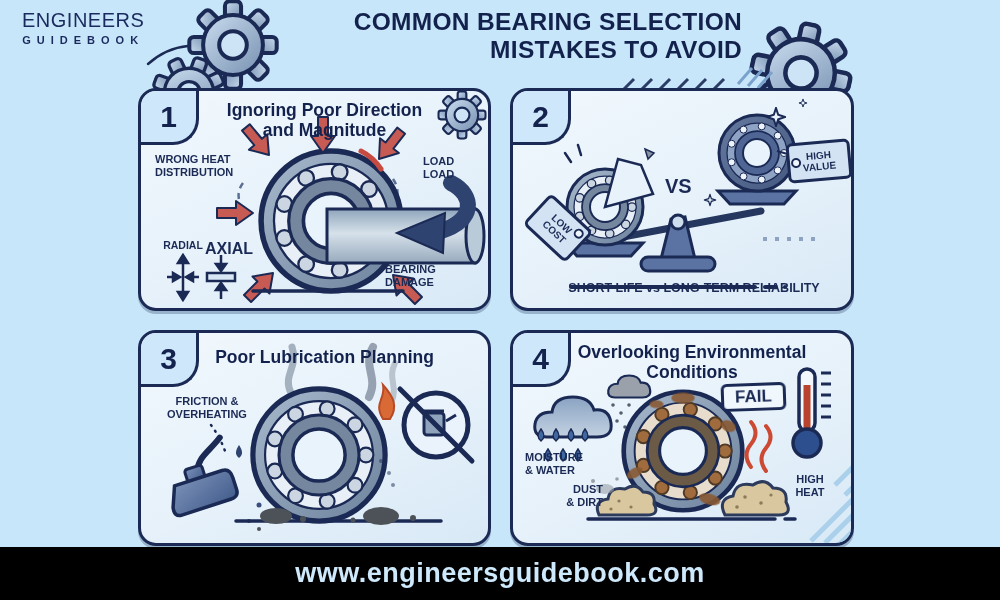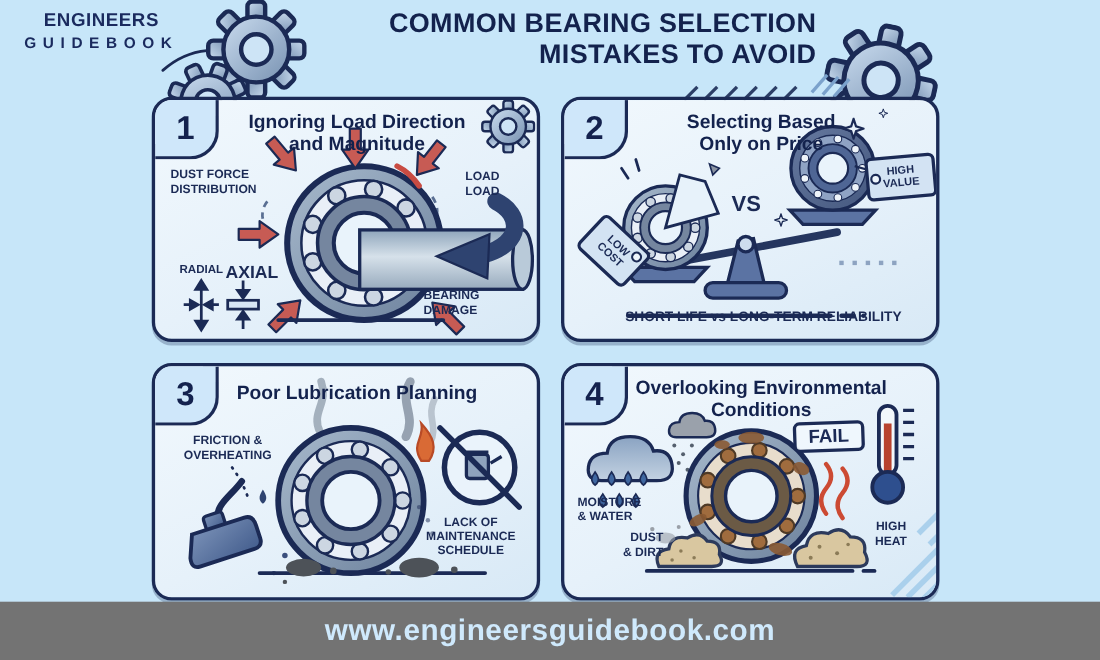--- a/index.html
+++ b/index.html
@@ -1,22 +1,22 @@
 <!DOCTYPE html>
 <html><head>
 <meta charset="utf-8">
 <style>
   html,body{margin:0;padding:0;}
   .stage{position:relative;width:1000px;height:600px;background:#c7e6f9;overflow:hidden;
          font-family:"Liberation Sans",sans-serif;color:#14224e;}
   .pre{white-space:pre-line;}
   
   .logo{position:absolute;left:22px;top:10px;text-align:center;}
-  .logo-main{font-size:17px;font-weight:700;letter-spacing:.5px;color:#1a2a5e;line-height:1;}
-  .logo-sub{font-size:14px;font-weight:700;letter-spacing:6px;color:#1a2a5e;margin-top:4px;}
+  .logo-main{font-size:20px;font-weight:400;letter-spacing:.5px;color:#1a2a5e;line-height:1;}
+  .logo-sub{font-size:11px;font-weight:700;letter-spacing:6px;color:#1a2a5e;margin-top:4px;}
   .main-title{position:absolute;left:268px;top:8px;width:474px;text-align:right;
               font-size:24.5px;font-weight:800;line-height:1.13;letter-spacing:.3px;color:#13224d;}
   
   .grid{position:absolute;left:138px;top:88px;width:710px;height:452px;}
   .panel{position:absolute;background:linear-gradient(155deg,#f1f8fd 0%,#e6f1fa 55%,#d8e9f6 100%);
          border:3px solid #1b2a55;border-radius:18px;overflow:hidden;
          box-shadow:0 3px 0 rgba(27,42,85,.28);}
   .p1{left:0;top:0;width:347px;height:217px;}
   .p2{left:372px;top:0;width:338px;height:217px;}
   .p3{left:0;top:242px;width:347px;height:210px;}
@@ -41,21 +41,21 @@
   .tag-high{left:274px;top:50px;width:58px;height:34px;transform:rotate(-5deg);}
   .tag:after{content:"";position:absolute;width:6px;height:6px;border:2px solid #1b2a55;
              border-radius:50%;background:#eef5fc;}
   .tag-low:after{right:2px;top:3px;}
   .tag-high:after{left:1px;top:12px;}
   
   .fail-box{position:absolute;left:208px;top:50px;padding:1px 11px;border:3px solid #1b2a55;
             border-radius:6px;background:rgba(240,247,253,.92);font-size:17px;font-weight:800;
             color:#1b2a55;transform:rotate(-2deg);z-index:2;}
   
-  .footer{position:absolute;left:0;top:547px;width:1000px;height:53px;background:#737373;
+  .footer{position:absolute;left:0;top:547px;width:1000px;height:53px;background:#000000;
           display:flex;align-items:center;justify-content:center;}
   .footer-url{font-size:27px;font-weight:800;color:#cfe9fc;letter-spacing:.5px;}
 </style>
 </head>
 <body>
 
 <div class="stage">
 
   <svg width="0" height="0" style="position:absolute" aria-hidden="true">
     <defs>
@@ -251,23 +251,23 @@
         </g>
         <g stroke="#1b2a55" stroke-width="2.5" fill="#1b2a55">
           <rect x="66" y="182" width="28" height="8" fill="#d7e6f4"></rect>
           <line x1="80" y1="164" x2="80" y2="176"></line>
             <polygon points="80,180 75,173 85,173"></polygon>
           <line x1="80" y1="208" x2="80" y2="196"></line>
             <polygon points="80,192 75,199 85,199"></polygon>
         </g>
       </svg>
       <div class="badge">1</div>
-      <div class="panel-title pre">Ignoring Load Direction
+      <div class="panel-title pre">Ignoring Poor Direction
 and Magnitude</div>
-      <div class="lbl pre" style="left:14px;top:62px;width:112px;">DUST FORCE
+      <div class="lbl pre" style="left:14px;top:62px;width:112px;">WRONG HEAT
 DISTRIBUTION</div>
       <div class="lbl pre" style="left:282px;top:64px;">LOAD
 LOAD</div>
       <div class="lbl" style="left:16px;top:148px;width:52px;text-align:center;font-size:10.5px;">RADIAL</div>
       <div class="lbl" style="left:64px;top:148px;width:42px;text-align:center;font-size:16px;">AXIAL</div>
       <div class="lbl pre" style="left:244px;top:172px;">BEARING
 DAMAGE</div>
     </div>
 
     <div class="panel p2">
@@ -308,22 +308,20 @@
         </g>
         <g fill="#7f97b8" opacity=".85">
           <rect x="250" y="146" width="4" height="4"></rect>
             <rect x="262" y="146" width="4" height="4"></rect>
           <rect x="274" y="146" width="4" height="4"></rect>
             <rect x="286" y="146" width="4" height="4"></rect>
           <rect x="298" y="146" width="4" height="4"></rect>
         </g>
       </svg>
       <div class="badge">2</div>
-      <div class="panel-title pre">Selecting Based
-Only on Price</div>
       <div class="vs">VS</div>
       <div class="tag tag-low pre">LOW
 COST</div>
       <div class="tag tag-high pre">HIGH
 VALUE</div>
       <div class="caption">SHORT LIFE vs LONG-TERM RELIABILITY</div>
     </div>
 
     <div class="panel p3">
       <svg class="art" viewBox="0 0 347 210" preserveAspectRatio="none">
@@ -372,23 +370,20 @@
             <circle cx="212" cy="187" r="2.5"></circle>
             <circle cx="272" cy="185" r="3"></circle>
           <circle cx="118" cy="196" r="2"></circle>
         </g>
         <path d="M70,92 Q79,104 84,118" fill="none" stroke="#1b2a55" stroke-width="2.5" stroke-dasharray="1 6" stroke-linecap="round"></path>
       </svg>
       <div class="badge">3</div>
       <div class="panel-title">Poor Lubrication Planning</div>
       <div class="lbl pre" style="left:12px;top:62px;width:108px;text-align:center;">FRICTION &amp;
 OVERHEATING</div>
-      <div class="lbl pre" style="left:238px;top:136px;width:98px;text-align:center;">LACK OF
-MAINTENANCE
-SCHEDULE</div>
     </div>
 
     <div class="panel p4">
       <svg class="art" viewBox="0 0 338 210" preserveAspectRatio="none">
 
         <g stroke="#aad0ec" stroke-width="5">
           <line x1="298" y1="208" x2="342" y2="164"></line>
             <line x1="312" y1="210" x2="350" y2="172"></line>
           <line x1="326" y1="212" x2="354" y2="184"></line>
             <line x1="322" y1="152" x2="346" y2="128"></line>

